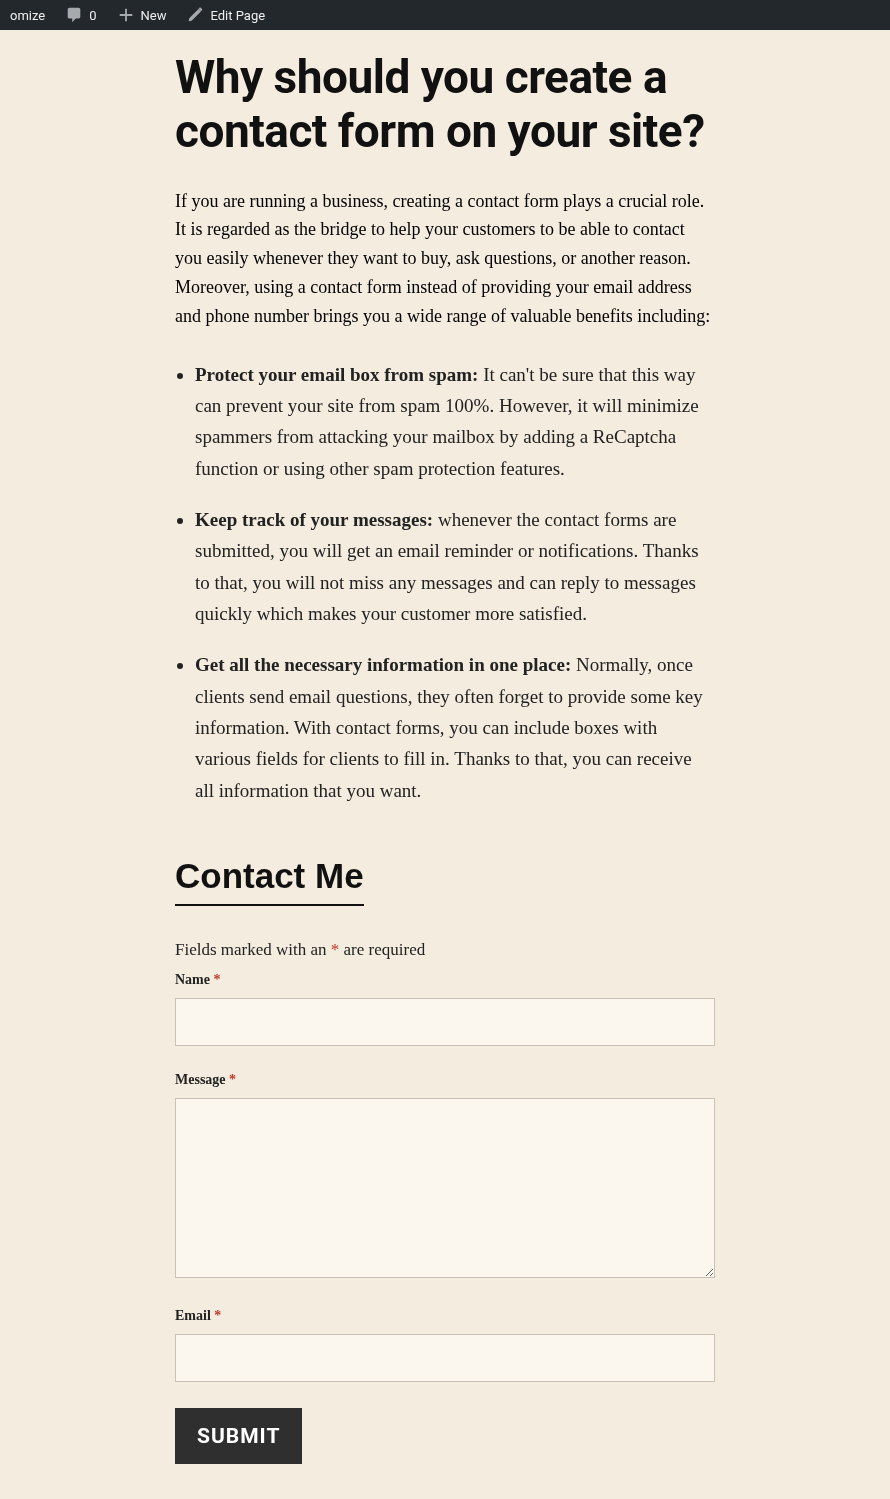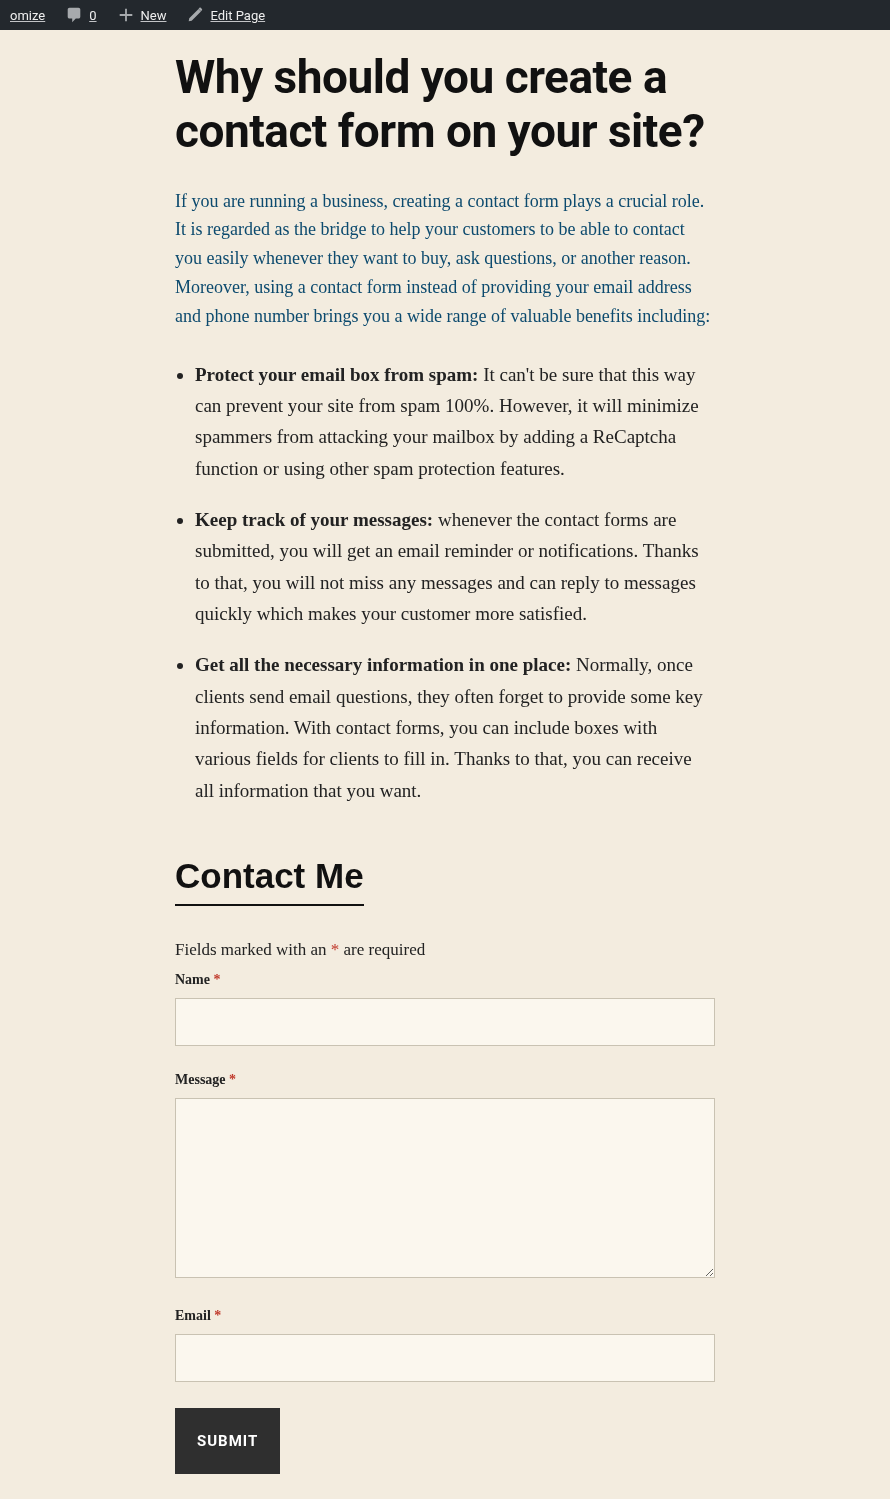--- a/index.html
+++ b/index.html
@@ -18,42 +18,41 @@
     color: #c3c4c7;
     font-family: -apple-system, BlinkMacSystemFont, "Segoe UI", Roboto, sans-serif;
     font-size: 13px;
   }
   .adminbar-item {
     display: flex;
     align-items: center;
     padding: 0 10px;
     height: 32px;
     cursor: pointer;
-    text-decoration: underline;
   }
   .adminbar-item svg { width: 18px; height: 18px; fill: #a7aaad; margin-right: 6px; }
   .adminbar-item span { color: #eee; }
   .content {
     max-width: 580px;
     margin: 0 auto;
     padding: 20px 20px 40px 20px;
   }
   h1 {
     font-family: -apple-system, BlinkMacSystemFont, "Segoe UI", Roboto, "Helvetica Neue", Arial, sans-serif;
     font-weight: 700;
     font-size: 46px;
     line-height: 1.18;
     letter-spacing: -0.5px;
     color: #111;
     margin-bottom: 28px;
   }
   p.intro {
     font-size: 18px;
     line-height: 1.6;
-    color: #0c4a6e;
+    color: #000000;
     margin-bottom: 28px;
   }
   ul.benefits {
     padding-left: 20px;
     margin-bottom: 50px;
   }
   ul.benefits li {
     font-size: 19px;
     line-height: 1.65;
     margin-bottom: 20px;
@@ -103,22 +102,22 @@
   }
   .form-group textarea {
     height: 180px;
     resize: vertical;
   }
   .submit-btn {
     font-family: -apple-system, BlinkMacSystemFont, "Segoe UI", Roboto, "Helvetica Neue", Arial, sans-serif;
     background: #2f2f2f;
     color: #fff;
     border: none;
-    padding: 24px 22px;
-    font-size: 15px;
+    padding: 16px 22px;
+    font-size: 21px;
     font-weight: 700;
     letter-spacing: 1px;
     cursor: pointer;
   }
 </style>
 </head>
 <body>
 
 <div class="adminbar">
   <div class="adminbar-item">

